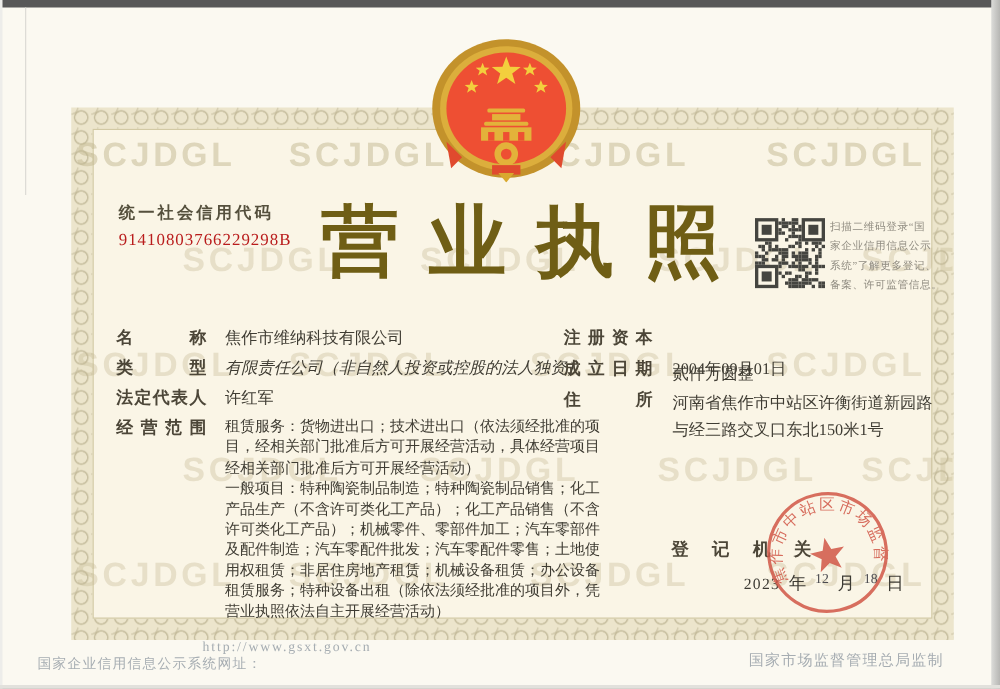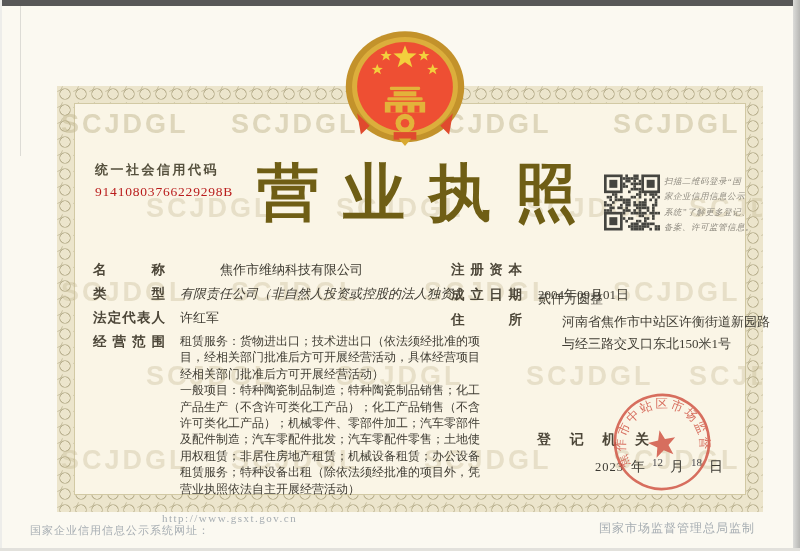--- a/index.html
+++ b/index.html
@@ -40,33 +40,33 @@
 
   
   .title { left:257px; top:151px; font-size:62px; font-weight:bold; letter-spacing:24px;
            color:#6f5e15; }
 
   
   .qr { position:absolute; left:604px; top:173px; width:56px; height:59px; }
   .qr svg { width:100%; height:100%; }
   .qr-caption { position:absolute; left:664px; top:174px; width:92px; font-size:8.5px;
                 line-height:15.3px; color:#8f8b80; letter-spacing:.5px; }
-  .qr-caption div { white-space:nowrap;font-style:italic; }
+  .qr-caption div { white-space:nowrap; }
 
   
   .flabel { position:absolute; display:flex; justify-content:space-between;
             font-size:13.5px; font-weight:600; color:#4c4638; }
   .flabel-left  { left:93px;  width:72px; }
   .flabel-right { left:451px; width:71px; }
   .fvalue { font-size:13px; color:#3f3c33; }
   .vlines div { white-space:nowrap; }
 
   .scope { position:absolute; left:180px; top:333px; width:292px; font-size:12px;
            line-height:16.4px; color:#3f3c33; }
-  .addr  { position:absolute; left:538px; top:311px; font-size:13px; line-height:21.5px; color:#3f3c33;margin-left:24px; }
+  .addr  { position:absolute; left:538px; top:311px; font-size:13px; line-height:21.5px; color:#3f3c33; }
 
   
   .auth-label { left:537px; top:431px; width:112px; font-size:14px; }
   .reg-date { position:absolute; left:595px; top:458px; font-size:14px; color:#3c3a33; }
   .reg-date .yr { font-size:12.5px; letter-spacing:1px; }
   .reg-date .unit { margin-left:7px; }
   .reg-date .stamp-num { font-size:11px; color:#4b4b50; position:relative; top:-5px; margin-left:7px; }
 
   
   .seal { position:absolute; left:602px; top:382px; width:120px; height:120px;
@@ -310,21 +310,21 @@
       <div>扫描二维码登录“国</div>
       <div>家企业信用信息公示</div>
       <div>系统”了解更多登记、</div>
       <div>备案、许可监管信息。</div>
     </div>
 
   <div class="flabel flabel-left" style="top:261px;">
       <span>名</span>
       <span>称</span>
     </div>
-  <div class="txt fvalue" style="left:180px; top:261px;margin-left:40px;">焦作市维纳科技有限公司</div>
+  <div class="txt fvalue" style="left:180px; top:261px;">焦作市维纳科技有限公司</div>
 
   <div class="flabel flabel-left" style="top:285px;">
       <span>类</span>
       <span>型</span>
     </div>
   <div class="txt fvalue" style="left:180px; top:285px;font-style:italic;">有限责任公司（非自然人投资或控股的法人独资）</div>
 
   <div class="flabel flabel-left" style="top:309px;">
       <span>法</span>
       <span>定</span>

